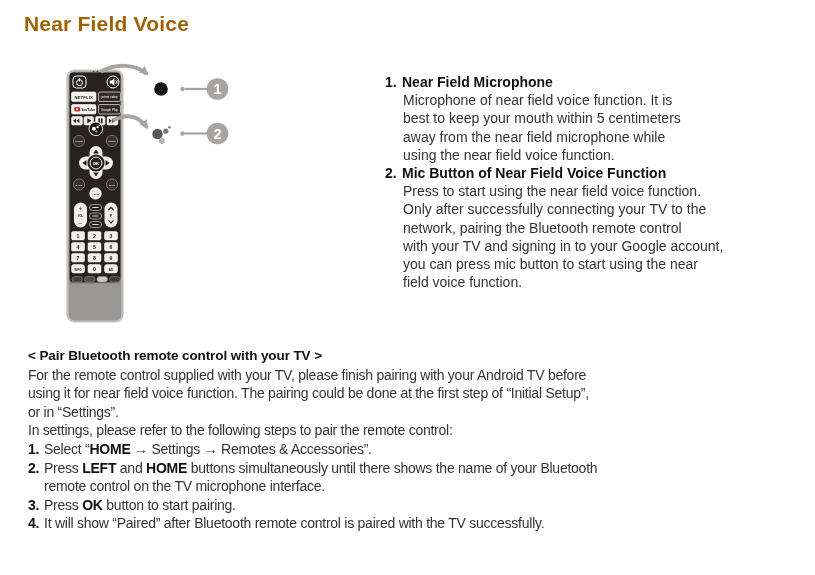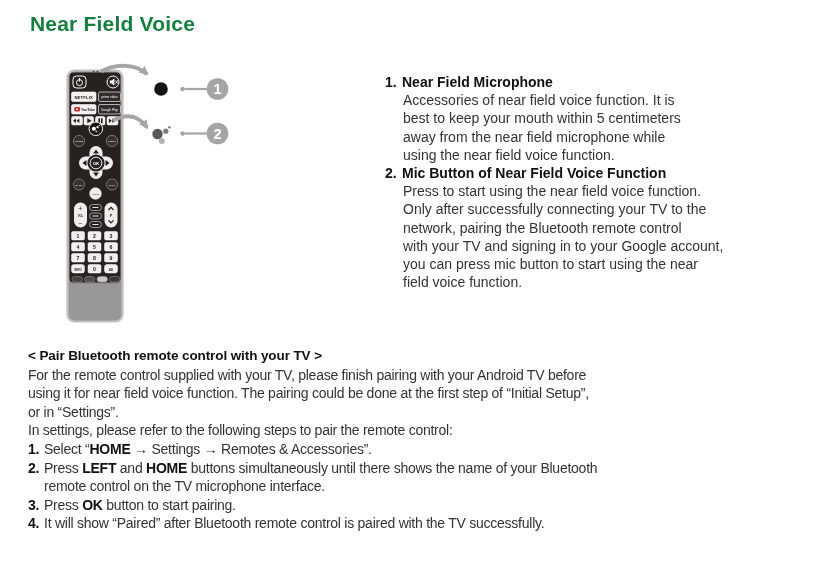--- a/index.html
+++ b/index.html
@@ -1,19 +1,19 @@
 <!DOCTYPE html>
 <html><head>
 <meta charset="utf-8">
 <style>
   html,body{margin:0;padding:0;background:#ffffff;}
   #page{position:relative;width:815px;height:575px;background:#ffffff;overflow:hidden;
         font-family:"Liberation Sans",sans-serif;color:#2b2b2b;}
-  .page-title{position:absolute;left:30px;top:12px;font-size:21px;font-weight:bold;
-              color:#15803d;letter-spacing:.2px;}
+  .page-title{position:absolute;left:24px;top:12px;font-size:21px;font-weight:bold;
+              color:#a16207;letter-spacing:.2px;}
   
   .col-right{position:absolute;left:385px;top:73px;width:430px;font-size:14px;
              line-height:18.2px;color:#333;}
   .item-title{font-weight:bold;color:#111;}
   .item-num{display:inline-block;width:17px;font-weight:bold;color:#111;}
   .item-body{margin-left:18px;}
   
   .pair{position:absolute;left:28px;top:330px;width:778px;font-size:14px;
         line-height:18.6px;letter-spacing:-0.25px;color:#333;}
   .pair-heading{font-weight:bold;color:#111;font-size:13.5px;letter-spacing:-0.1px;margin-top:17px;}
@@ -222,21 +222,21 @@
     <text x="217.5" y="138.5" font-size="14.5" font-weight="bold" fill="#ffffff" text-anchor="middle">2</text>
   </g>
 </svg>
 
 <div class="col-right">
   <div>
     <div class="item-title">
       <span class="item-num">1.</span><span>Near Field Microphone</span>
     </div>
     <div class="item-body">
-          <div class="line">Accessories of near field voice function. It is</div>
+          <div class="line">Microphone of near field voice function. It is</div>
           <div class="line">best to keep your mouth within 5 centimeters</div>
           <div class="line">away from the near field microphone while</div>
           <div class="line">using the near field voice function.</div>
         </div>
   </div>
   <div>
     <div class="item-title">
       <span class="item-num">2.</span><span>Mic Button of Near Field Voice Function</span>
     </div>
     <div class="item-body">

